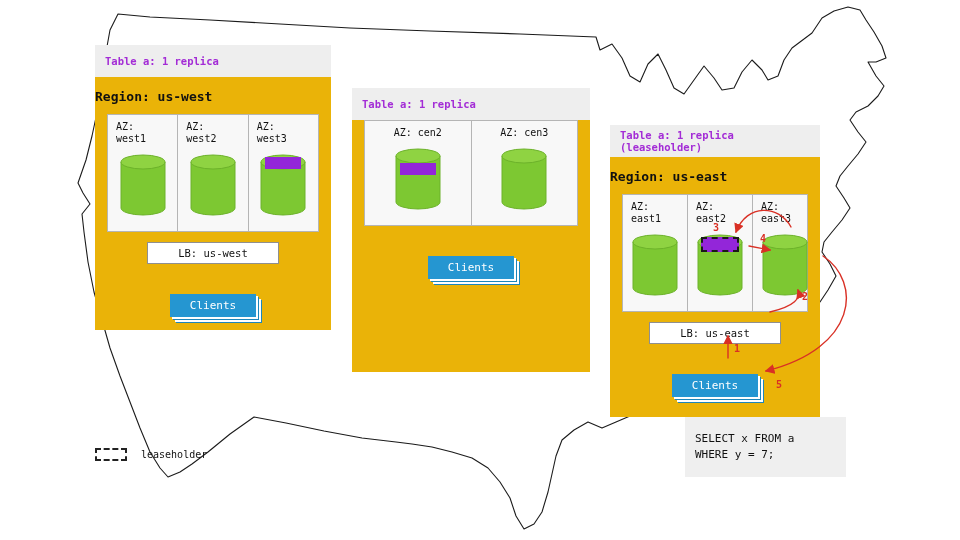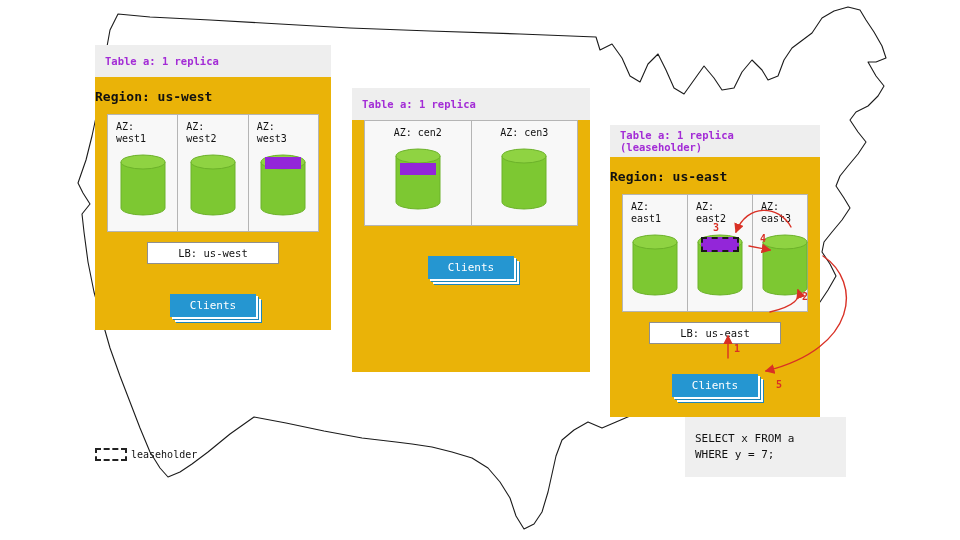--- a/index.html
+++ b/index.html
@@ -40,21 +40,21 @@
     background:#2596d1;color:#ffffff;font-size:11px;line-height:13px;
     text-align:center;padding:5px 12px;
     box-shadow:2px 2px 0 #ffffff,3px 3px 0 #1d86bb,5px 5px 0 #ffffff,6px 6px 0 #1d86bb;
   }
   .query-box{
     position:absolute;left:685px;top:417px;width:141px;z-index:2;
     background:#efefef;padding:14px 10px;font-size:11px;line-height:16px;color:#111;
   }
   .legend{
     position:absolute;left:95px;top:448px;z-index:2;
-    display:flex;align-items:center;gap:4px;font-size:10px;color:#111;
+    display:flex;align-items:center;gap:14px;font-size:10px;color:#111;
   }
   .legend-swatch{width:28px;height:9px;border:2px dashed #222;background:#ffffff;}
   #flow-arrows{position:absolute;left:0;top:0;z-index:5;pointer-events:none;}
   #flow-arrows path.arrow{fill:none;stroke:#d93025;stroke-width:1.4;stroke-linecap:round;}
   #flow-arrows text{font-family:"DejaVu Sans Mono",monospace;font-size:10px;font-weight:bold;fill:#d93025;}
 </style>
 </head>
 <body>
 
 <svg id="map-layer" width="960" height="540" viewBox="0 0 960 540">

